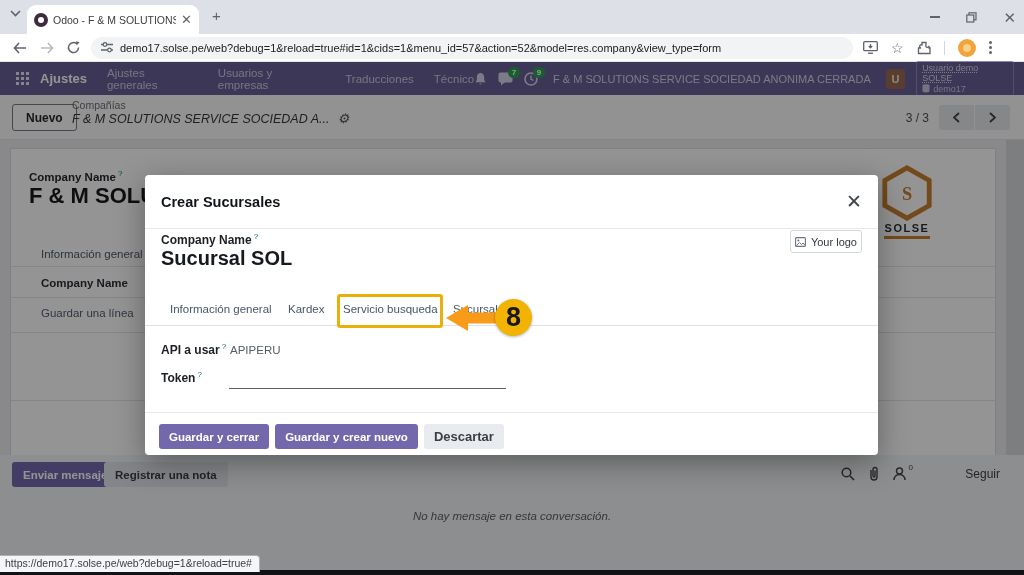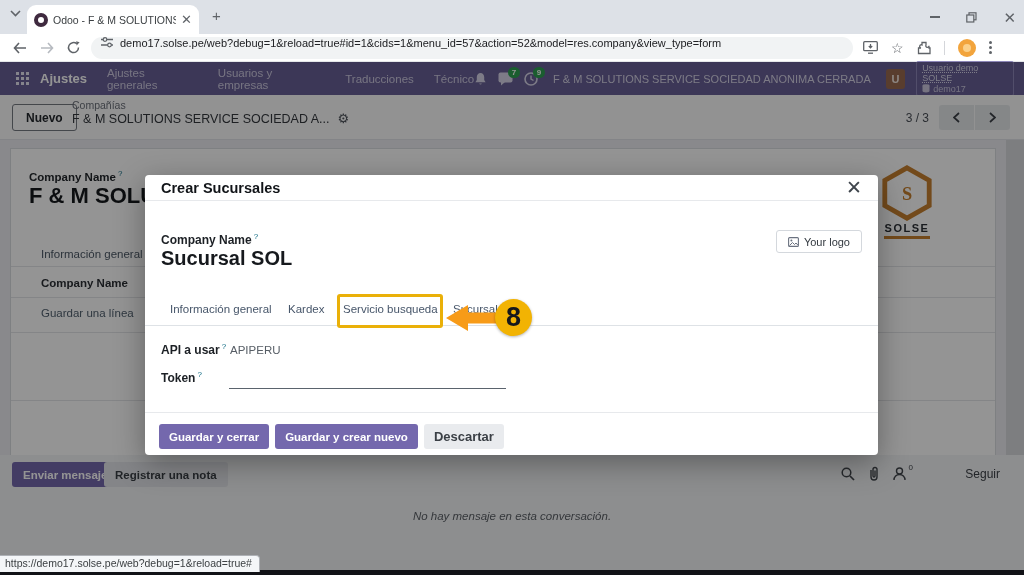--- a/index.html
+++ b/index.html
@@ -22,21 +22,21 @@
   .newtab { position:absolute; left:212px; top:7px; font-size:15px; color:#5f6368; cursor:pointer; }
   .win-controls { position:absolute; right:8px; top:0; height:34px; display:flex; align-items:center; gap:26px; color:#5f6368; }
   .win-min { width:10px; height:1.5px; background:#5f6368; }
   .win-close { font-size:15px; line-height:1; }
 
   .urlbar { position:absolute; top:34px; left:0; width:1024px; height:28px; background:#fff;
             display:flex; align-items:center; border-bottom:1px solid #e4e6e9; }
   .nav-ic { color:#5f6368; margin-left:13px; }
   .nav-ic.disabled { color:#b6bac0; }
   .url-pill { margin-left:11px; width:762px; height:22px; background:#f1f3f4; border-radius:11px;
-              display:flex; padding:0 10px; overflow:hidden; }
+              display:flex; align-items:center; padding:0 10px; overflow:hidden; }
   .site-ic { color:#5f6368; flex:0 0 auto; margin-right:7px; }
   .url-text { font-size:11px; color:#202124; white-space:nowrap; overflow:hidden; }
   .chrome-right { display:flex; align-items:center; margin-left:10px; gap:13px; color:#5f6368; }
   .chrome-sep { width:1px; height:14px; background:#d4d6da; }
   .chrome-avatar { width:18px; height:18px; border-radius:50%; background:#f2a43c; position:relative; }
   .chrome-avatar::after { content:""; position:absolute; left:5px; top:5px; width:8px; height:8px;
                           border-radius:50%; background:#fbd089; }
   .kebab { display:flex; flex-direction:column; gap:2px; }
   .kebab i { width:3px; height:3px; border-radius:50%; background:#5f6368; }
 
@@ -57,21 +57,21 @@
   .user-name { font-size:9px; color:#d9d6ea; text-decoration:underline dotted; }
   .user-db { font-size:9px; color:#cbc7df; display:flex; align-items:center; gap:3px; }
 
   
   .control-panel { position:absolute; top:95px; left:0; width:1024px; height:45px; background:#fbfbfc;
                    border-bottom:1px solid #e2e4e8; }
   .btn-new { position:absolute; left:12px; top:9px; height:27px; padding:0 13px; background:#fff;
              border:1px solid #767b82; border-radius:3px; font-size:12px; font-weight:bold; color:#24282d; cursor:pointer; }
   .bc-block { position:absolute; left:72px; top:4px; }
   .bc-parent { font-size:10.5px; color:#6b7079; cursor:pointer; }
-  .bc-current-row { display:flex; align-items:center; gap:8px; }
+  .bc-current-row { display:flex; align-items:center; gap:8px;font-style:italic; }
   .bc-current { font-size:12.5px; color:#34383d; }
   .gear { font-size:13px; color:#4f545b; cursor:pointer; }
   .pager { position:absolute; right:14px; top:10px; display:flex; align-items:center; gap:10px; }
   .pager-count { font-size:12px; color:#4b5057; }
   .pager-btns { display:flex; }
   .pager-btn { width:35px; height:25px; background:#e6e8eb; display:flex; align-items:center;
                justify-content:center; color:#3c4147; cursor:pointer; }
   .pager-btn.prev { border-radius:3px 0 0 3px; margin-right:1px; }
   .pager-btn.next { border-radius:0 3px 3px 0; }
 
@@ -104,27 +104,27 @@
   .empty-msg { position:absolute; top:55px; width:100%; text-align:center; font-size:11.5px;
                font-style:italic; color:#5c6167; }
 
   
   .overlay { position:absolute; top:62px; left:0; width:1024px; height:508px;
              background:rgba(0,0,0,0.42); z-index:10; }
 
   
   .modal { position:absolute; left:145px; top:175px; width:733px; height:280px; background:#fff;
            border-radius:4px; box-shadow:0 8px 30px rgba(0,0,0,0.35); z-index:20; }
-  .modal-header { position:absolute; top:0; left:0; width:100%; height:26px; border-bottom:1px solid #e7e9ec;
+  .modal-header { position:absolute; top:0; left:0; width:100%; height:54px; border-bottom:1px solid #e7e9ec;
                   display:flex; align-items:center; padding:0 16px; }
   .modal-title { font-size:14.5px; font-weight:bold; color:#111418; }
   .modal-close { margin-left:auto; font-size:19px; color:#3f454c; cursor:pointer; line-height:1; }
   .m-label { position:absolute; font-size:12px; font-weight:bold; color:#1c2025; }
   .m-company-value { position:absolute; left:16px; top:72px; font-size:20px; font-weight:bold; color:#16191d; }
-  .btn-logo { position:absolute; right:16px; top:55px; height:23px; padding:0 11px; background:#fff;
+  .btn-logo { position:absolute; right:16px; top:55px; height:23px; padding:0 4px; background:#fff;
               border:1px solid #d4d8dd; border-radius:3px; font-size:11px; color:#32383f;
               display:flex; align-items:center; gap:5px; cursor:pointer; }
   .m-tabs { position:absolute; top:122px; left:0; width:100%; height:29px; border-bottom:1px solid #dee2e6; }
   .m-tab { position:absolute; top:6px; font-size:11.5px; color:#47566a; cursor:pointer; white-space:nowrap; }
   .m-tab.t0 { left:25px; } .m-tab.t1 { left:143px;text-align:right; } .m-tab.t2 { left:198px; } .m-tab.t3 { left:308px; }
   .hl-box { position:absolute; left:192px; top:119px; width:106px; height:34px;
             border:3px solid #eab008; border-radius:3px; z-index:5; pointer-events:none; }
   .anno-arrow { position:absolute; left:301px; top:130px; z-index:6; }
   .anno-badge { position:absolute; left:350px; top:124px; width:37px; height:37px; border-radius:50%;
                 background:#f2b303; color:#15181c; font-size:27px; font-weight:bold; text-align:center;

